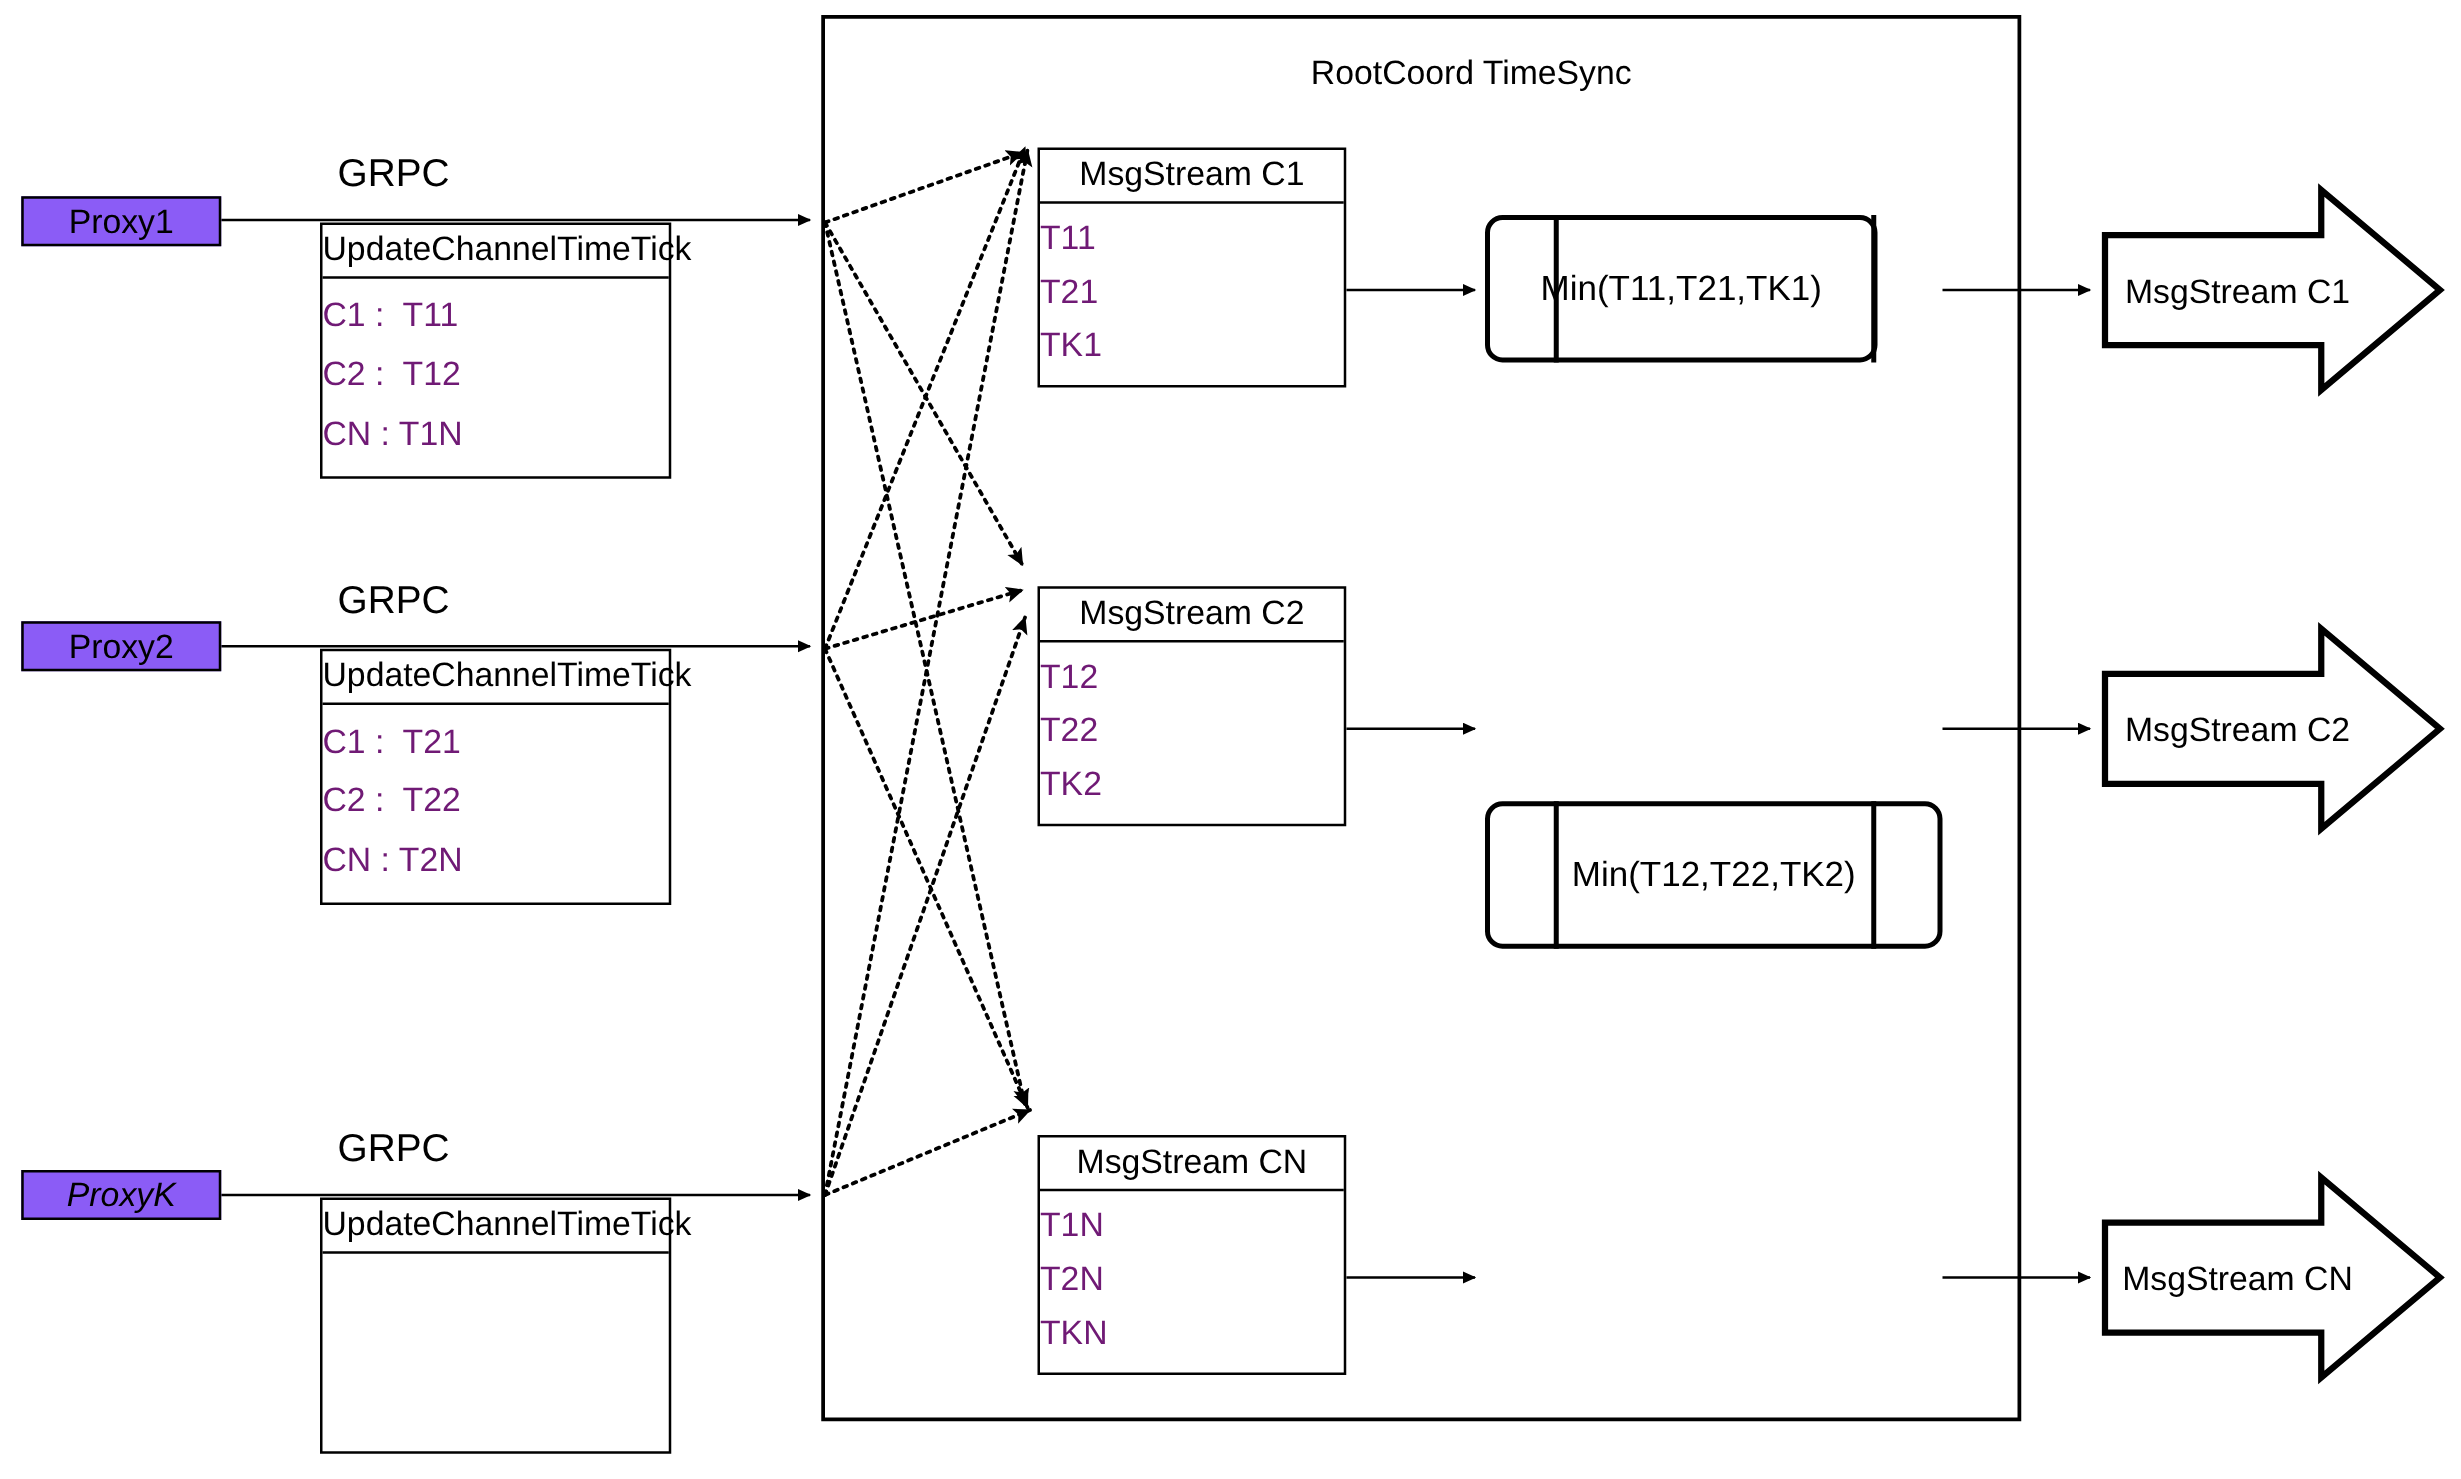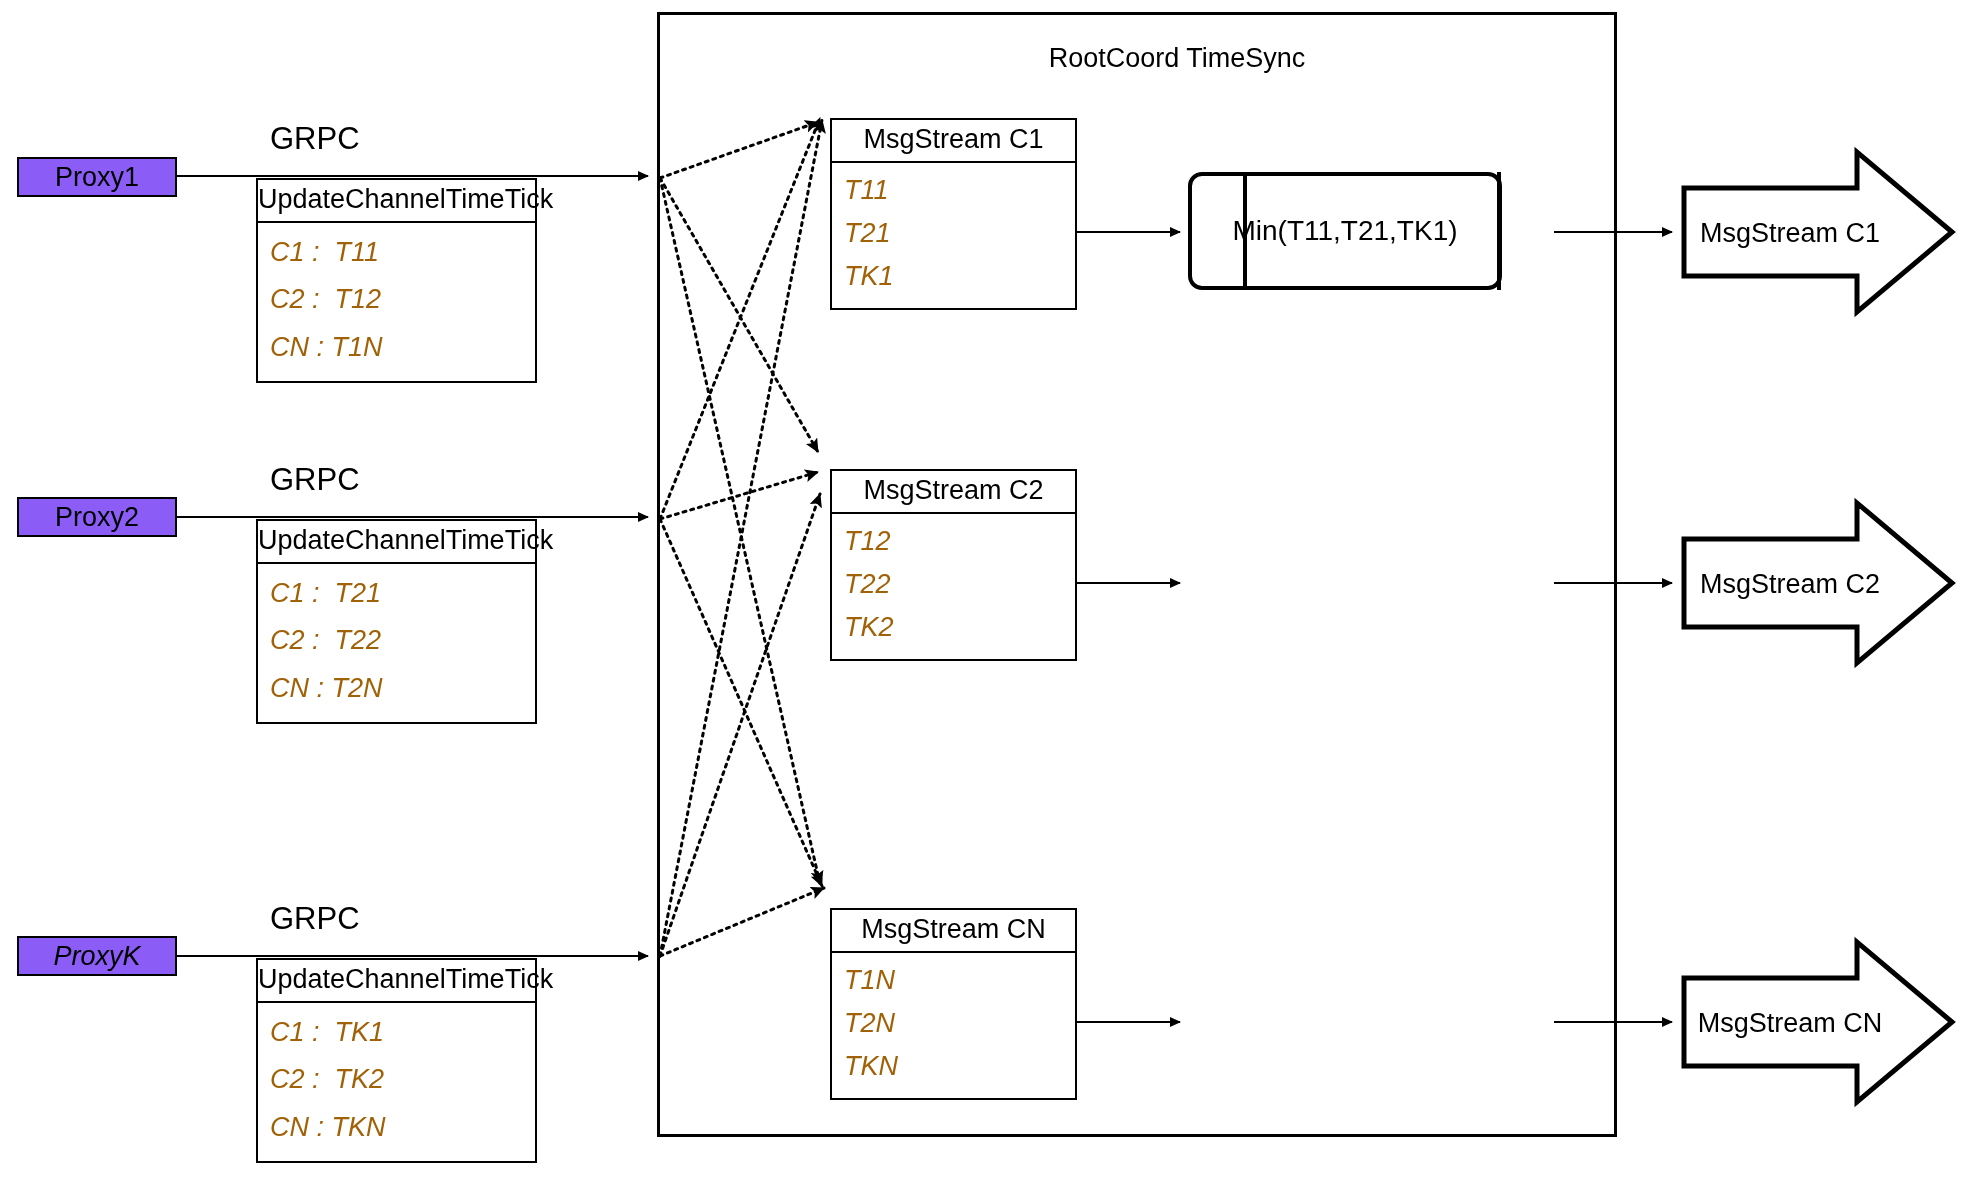--- a/index.html
+++ b/index.html
@@ -53,25 +53,24 @@
   .rec-body {
     flex: 1;
     display: flex;
     flex-direction: column;
     justify-content: space-around;
     padding: 6px 0 10px 0;
     box-sizing: border-box;
   }
   .rec-row {
     font-size: 27px;
-    color: #a16207;
-    padding-left: 12px;
+    color: #701a75;
+    padding-left: 0;
     line-height: 1;
     white-space: pre;
-    font-style: italic;
   }
 
   
   .container-box {
     border: 3px solid #000;
     background: transparent;
     box-sizing: border-box;
   }
   .container-title {
     position: absolute;
@@ -225,25 +224,20 @@
       <div class="rec-row">CN : T2N</div>
     </div>
   </div>
 
   <div class="abs proxy-box" style="left:17px; top:936px;font-style:italic;">
     <span>ProxyK</span>
   </div>
   <div class="grpc-label" style="left:270px; top:901px; width:250px;">GRPC</div>
   <div class="abs rec-box" style="left:256px; top:958px; width:281px; height:205px;">
     <div class="rec-head">UpdateChannelTimeTick</div>
-    <div class="rec-body">
-      <div class="rec-row">C1 :  TK1</div>
-      <div class="rec-row">C2 :  TK2</div>
-      <div class="rec-row">CN : TKN</div>
-    </div>
   </div>
 
   <div class="abs rec-box" style="left:830px; top:118px; width:247px; height:192px;">
     <div class="rec-head">MsgStream C1</div>
     <div class="rec-body">
       <div class="rec-row">T11</div>
       <div class="rec-row">T21</div>
       <div class="rec-row">TK1</div>
     </div>
   </div>
@@ -265,18 +259,23 @@
       <div class="rec-row">TKN</div>
     </div>
   </div>
 
   <div class="abs proc-shape" style="left:1188px; top:172px; width:314px; height:118px;">
     <span class="proc-bar" style="left:51px;"></span>
     <span class="proc-bar" style="left:305px;"></span>
     <span class="proc-label">Min(T11,T21,TK1)</span>
   </div>
 
+  <div class="abs proc-shape" style="left:1188px; top:523px; width:366px; height:118px;">
+    <span class="proc-bar" style="left:51px;"></span>
+    <span class="proc-bar" style="left:305px;"></span>
+    <span class="proc-label">Min(T12,T22,TK2)</span>
+  </div>
 
   <div class="block-arrow-label" style="left:1690px; top:218px; width:200px;">MsgStream C1</div>
   <div class="block-arrow-label" style="left:1690px; top:569px; width:200px;">MsgStream C2</div>
   <div class="block-arrow-label" style="left:1690px; top:1008px; width:200px;">MsgStream CN</div>
 
 </div>
 
 </body></html>

